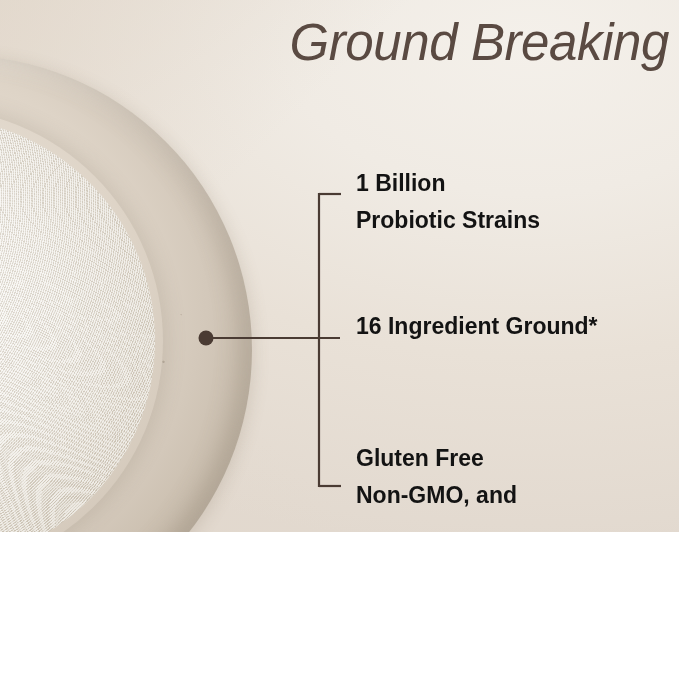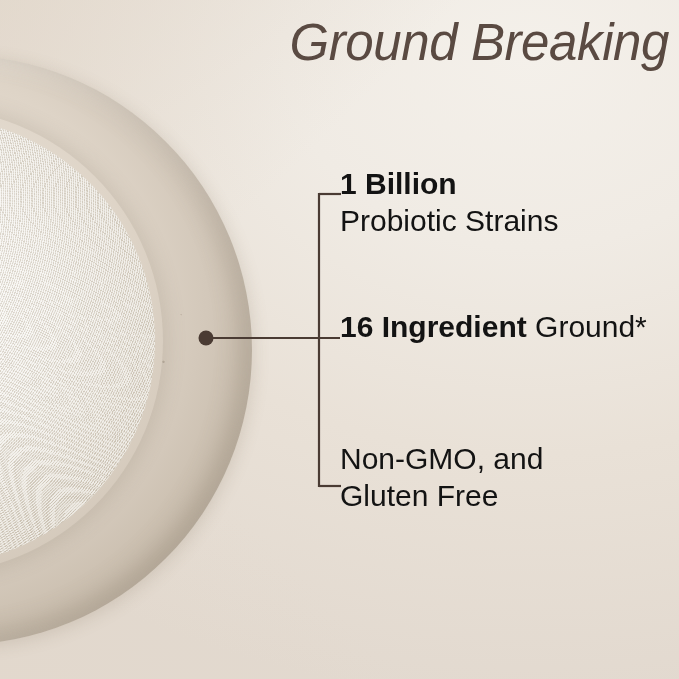--- a/index.html
+++ b/index.html
@@ -5,21 +5,21 @@
 <style>
   html, body {
     margin: 0;
     padding: 0;
     background: #ffffff;
   }
 
   #infographic {
     position: relative;
     width: 679px;
-    height: 679px;
+    height: 532px;
     overflow: hidden;
     font-family: "Liberation Sans", sans-serif;
     background: #e5e5e5;
   }
 
   
   .bg-base {
     position: absolute;
     inset: 0;
     background:
@@ -179,29 +179,29 @@
     left: 0;
     top: 0;
     width: 679px;
     height: 679px;
     overflow: visible;
   }
 
   
   .callout {
     position: absolute;
-    left: 340px;
+    left: 356px;
     color: #131313;
-    font-size: 30px;
+    font-size: 23px;
     line-height: 37px;
     white-space: nowrap;
   }
   .callout-line { display: block; }
   .w-bold { font-weight: 700; }
-  .w-reg  { font-weight: 400; }
+  .w-reg  { font-weight: 700; }
 
   #callout-probiotic   { top: 165px; }
   #callout-blend       { top: 308px; }
   #callout-natural     { top: 440px; }
 </style>
 </head>
 <body>
 
 <div id="infographic">
 
@@ -238,17 +238,17 @@
   <div class="callout" id="callout-probiotic">
     <span class="callout-line w-bold">1 Billion</span>
     <span class="callout-line w-reg">Probiotic Strains</span>
   </div>
 
   <div class="callout" id="callout-blend">
     <span class="callout-line"><span class="w-bold">16 Ingredient</span><span class="w-reg"> Ground*</span></span>
   </div>
 
   <div class="callout" id="callout-natural">
+    <span class="callout-line w-reg">Gluten Free</span>
     <span class="callout-line w-reg">Non-GMO, and</span>
-    <span class="callout-line w-reg">Gluten Free</span>
   </div>
 
 </div>
 
 </body></html>

